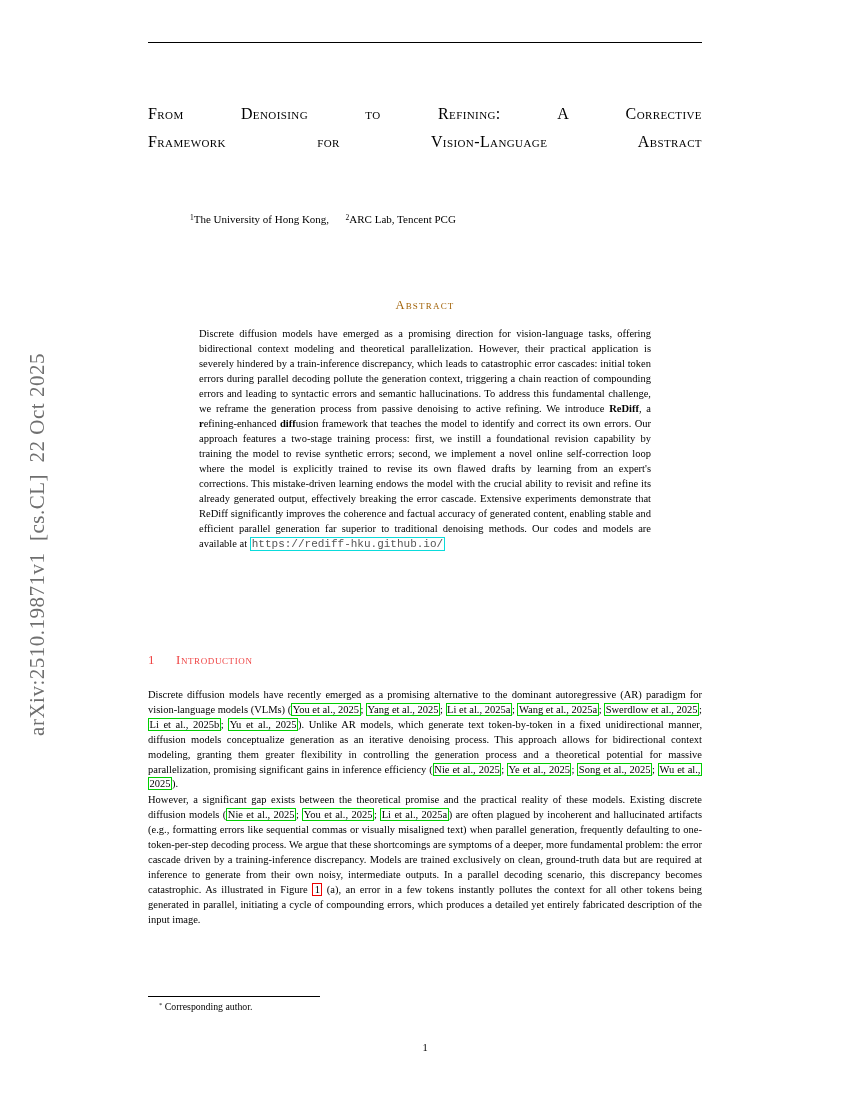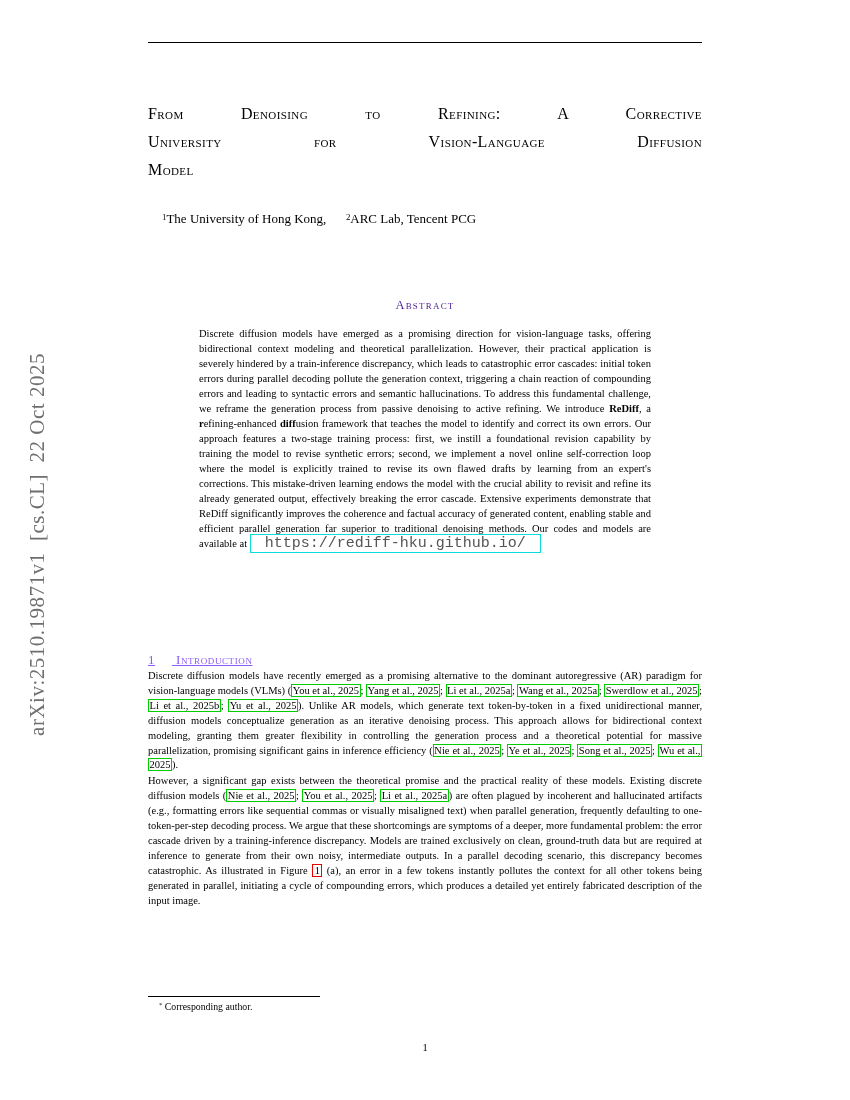--- a/index.html
+++ b/index.html
@@ -44,75 +44,74 @@
   .title-line { display: block; }
   .title-line.justified { text-align: justify; height: 28px; overflow: hidden; }
   .title-line.justified::after { content: ""; display: inline-block; width: 100%; height: 0; }
 
   .authors {
     position: absolute; left: 0; top: 211px; width: 554px;
     padding-left: 14px;
     font-size: 11.5px; line-height: 16.5px; color: #000;
   }
   .author-line { white-space: pre-wrap; }
-  .author-line.affil { font-size: 13px; }
+  .author-line.affil { font-size: 11px; margin-left: 28px; }
   .bold { font-weight: bold; }
   .sup { font-size: 68%; position: relative; top: -0.38em; }
 
   .abstract-section { position: absolute; left: 0; top: 298px; width: 554px; }
   .abstract-heading {
     text-align: center;
     font-variant: small-caps;
     font-size: 12.5px;
     letter-spacing: 1.2px;
-    color: #4c1d95;
+    color: #a16207;
     font-weight: normal;
   }
   .abstract-body {
     margin: 13px 51px 0 51px;
     text-align: justify;
     font-size: 10.5px;
     line-height: 15px;
     color: #000;
   }
 
   .intro-section { position: absolute; left: 0; top: 652px; width: 554px; }
   .section-heading {
     font-variant: small-caps;
     font-size: 13px;
     font-weight: normal;
     letter-spacing: 0.6px;
-    color: #8b5cf6;
-    text-decoration: underline;
+    color: #ef4444;
   }
   .sec-num { margin-right: 17px; }
   .body-para {
-    margin-top: 1px;
+    margin-top: 20px;
     text-align: justify;
     font-size: 10.5px;
     line-height: 14.9px;
     color: #000;
   }
   .body-para + .body-para { margin-top: 1px; }
 
   .cite {
     border: 1px solid #00cd00;
     padding: 0 0.5px;
     box-decoration-break: clone;
     -webkit-box-decoration-break: clone;
   }
   .ref {
     border: 1px solid #ee0000;
     padding: 0 1.5px;
   }
   .link {
     border: 1px solid #0adbdb;
-    padding: 0 14px;
+    padding: 0 1px;
     font-family: "Liberation Mono", monospace;
-    font-size: 15px;
+    font-size: 11px;
     color: #555;
     box-decoration-break: clone;
     -webkit-box-decoration-break: clone;
   }
 
   .footnote { position: absolute; left: 148px; top: 996px; width: 554px; }
   .footnote-rule { width: 172px; height: 1px; background: #000; }
   .footnote-text { margin-top: 4px; padding-left: 11px; font-size: 9.8px; color: #000; }
 
   .page-number {
@@ -126,22 +125,21 @@
 <div class="page">
 
   <div class="arxiv-watermark">arXiv:2510.19871v1  [cs.CL]  22 Oct 2025</div>
 
   <div class="top-rule"></div>
 
   <div class="content-col">
 
     <h1 class="title-block">
       <span class="title-line justified">From Denoising to Refining: A Corrective</span>
-      <span class="title-line justified">University for Vision-Language Diffusion</span>
-      <span class="title-line">Model</span>
+      <span class="title-line justified">Framework for Vision-Language Abstract</span>
     </h1>
 
     <div class="authors">
       <div class="author-line affil"><span class="sup">1</span><span>The University of Hong Kong,      </span><span class="sup">2</span><span>ARC Lab, Tencent PCG</span></div>
     </div>
 
     <div class="abstract-section">
       <div class="abstract-heading">Abstract</div>
       <p class="abstract-body"><span>Discrete diffusion models have emerged as a promising direction for vision-language tasks, offering bidirectional context modeling and theoretical parallelization. However, their practical application is severely hindered by a train-inference discrepancy, which leads to catastrophic error cascades: initial token errors during parallel decoding pollute the generation context, triggering a chain reaction of compounding errors and leading to syntactic errors and semantic hallucinations. To address this fundamental challenge, we reframe the generation process from passive denoising to active refining. We introduce </span><span class="bold">ReDiff</span><span>, a </span><span class="bold">r</span><span>efining-enhanced </span><span class="bold">diff</span><span>usion framework that teaches the model to identify and correct its own errors. Our approach features a two-stage training process: first, we instill a foundational revision capability by training the model to revise synthetic errors; second, we implement a novel online self-correction loop where the model is explicitly trained to revise its own flawed drafts by learning from an expert's corrections. This mistake-driven learning endows the model with the crucial ability to revisit and refine its already generated output, effectively breaking the error cascade. Extensive experiments demonstrate that ReDiff significantly improves the coherence and factual accuracy of generated content, enabling stable and efficient parallel generation far superior to traditional denoising methods. Our codes and models are available at </span><span class="link">https://rediff-hku.github.io/</span></p>
     </div>

